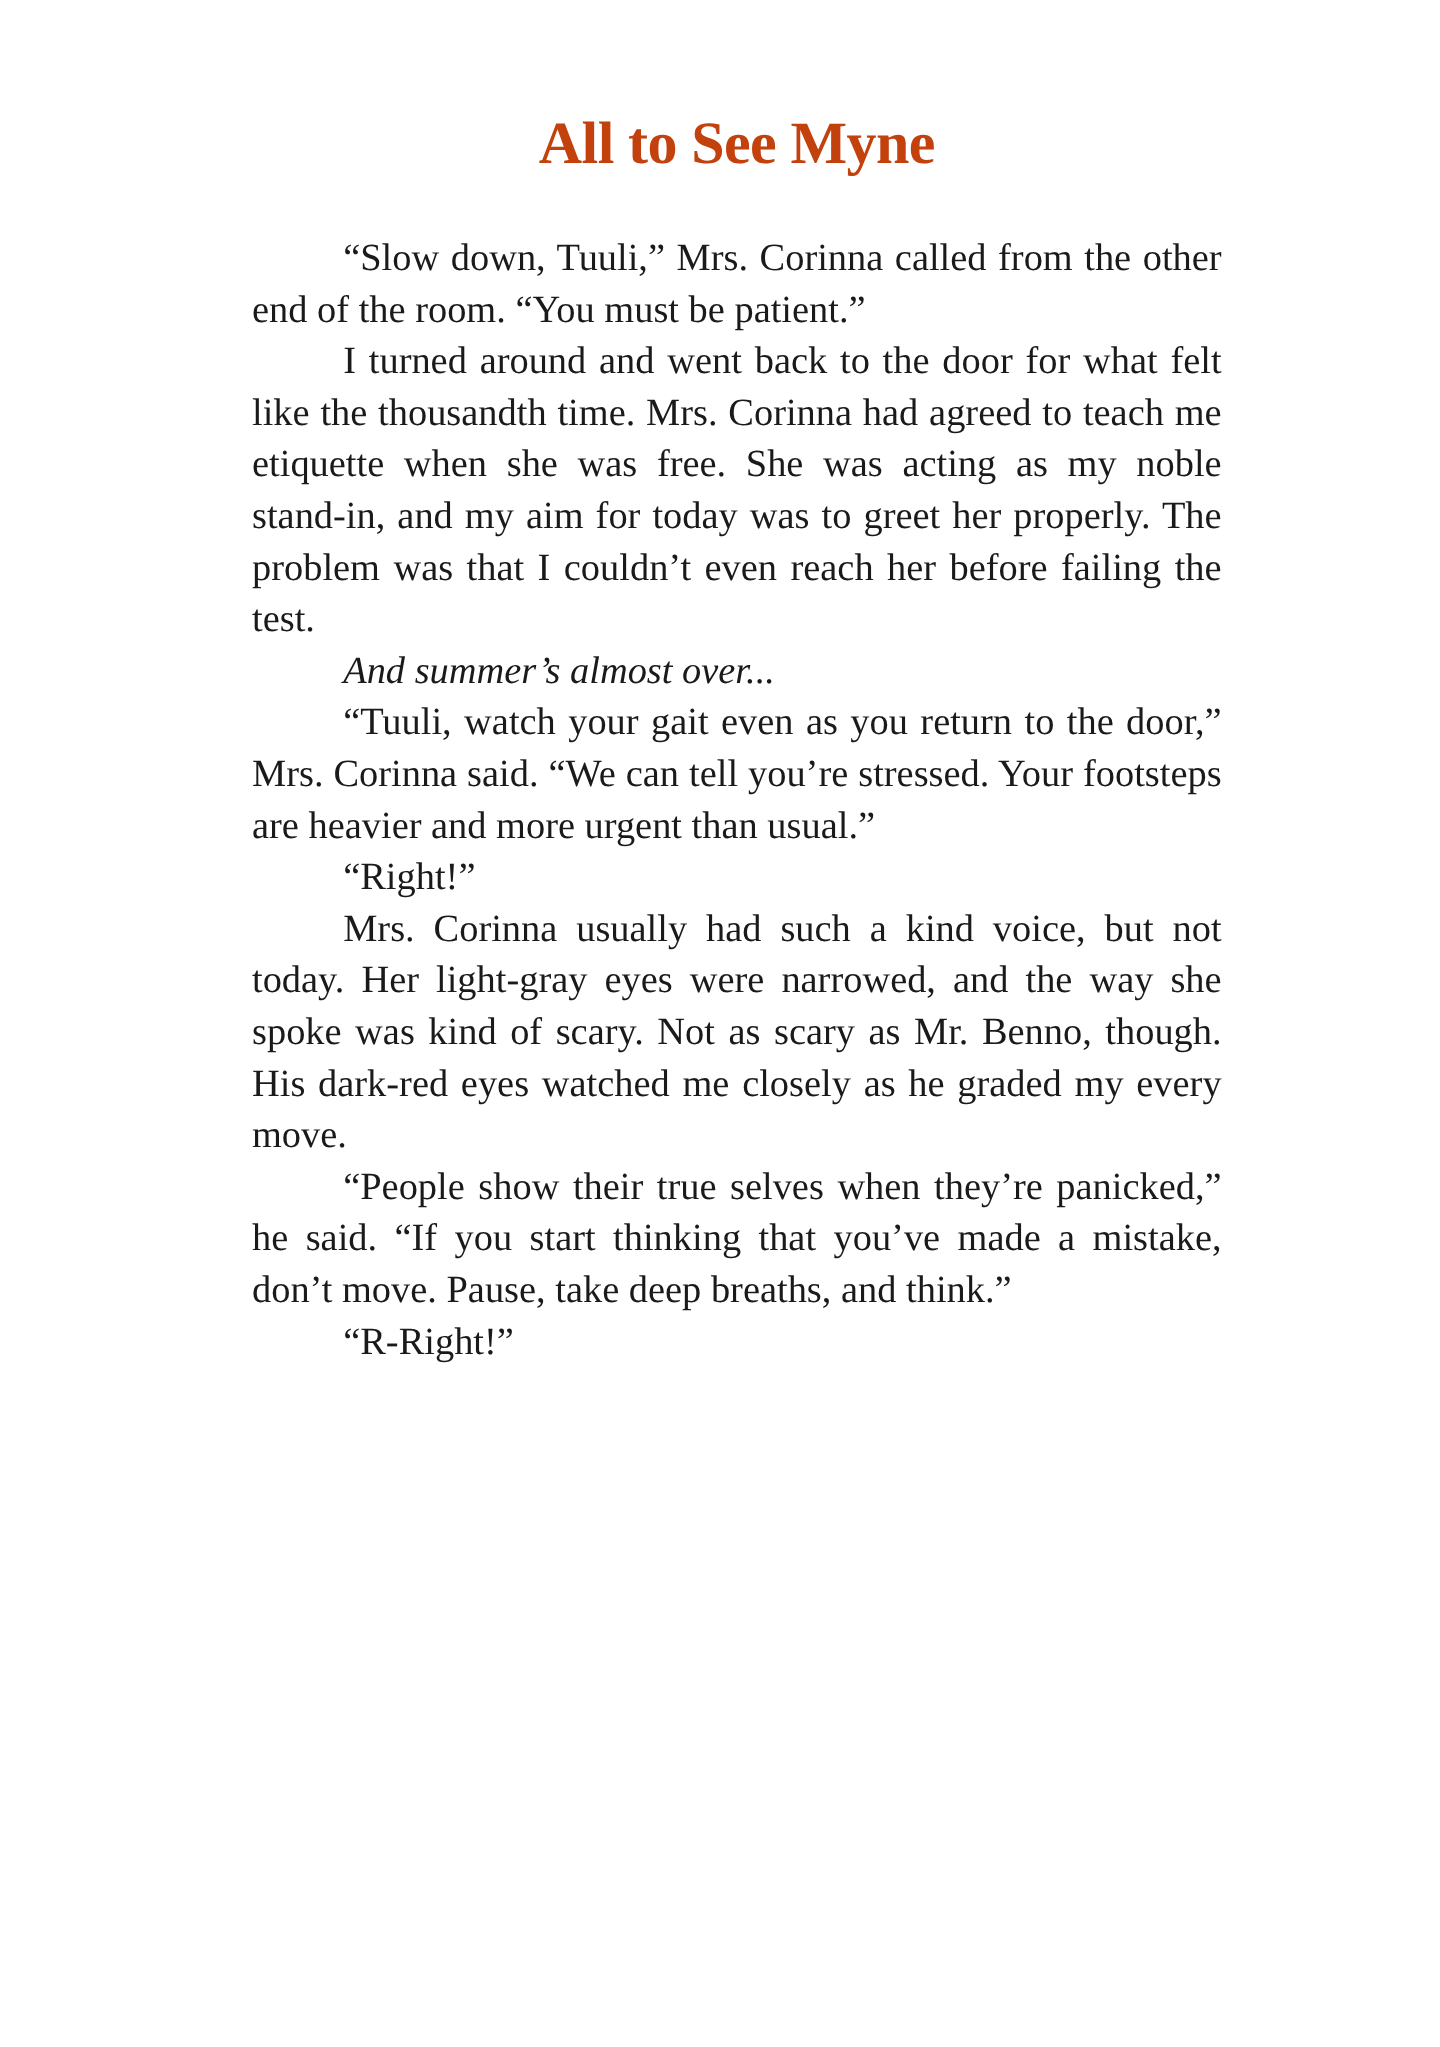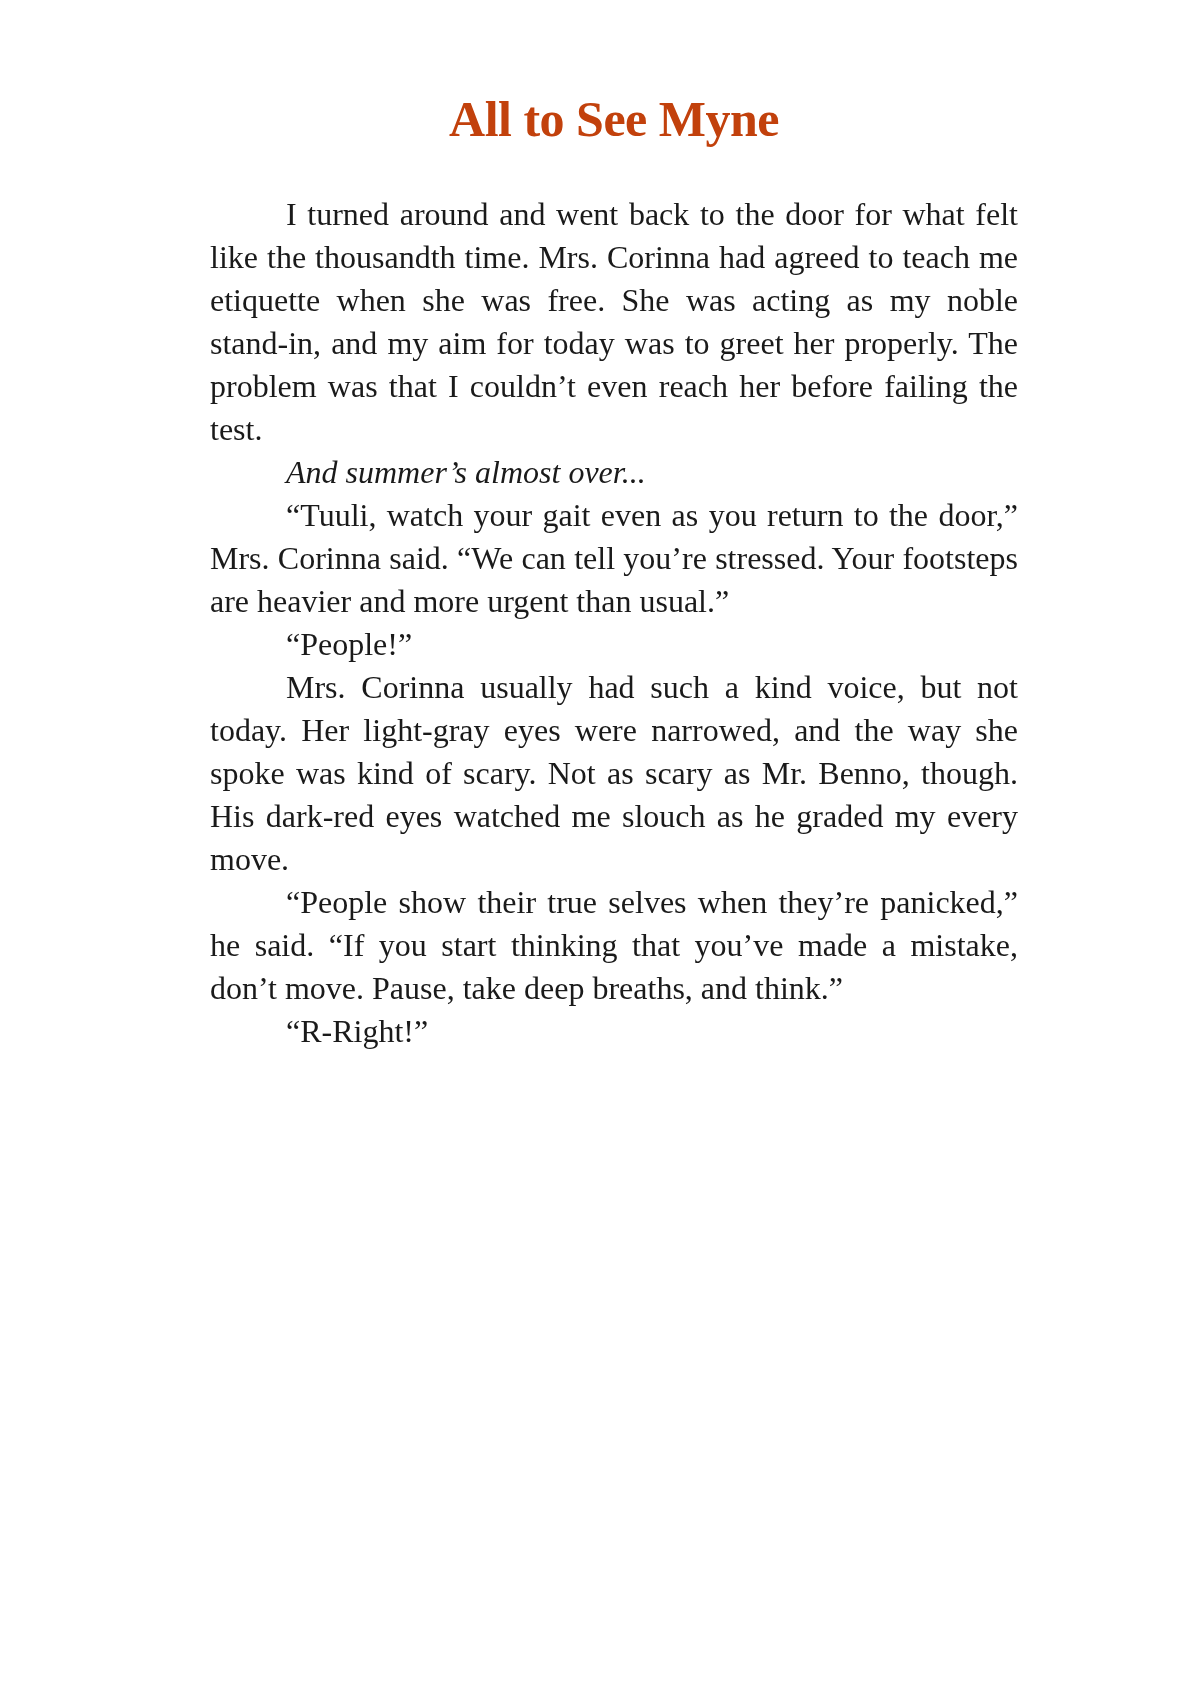--- a/index.html
+++ b/index.html
@@ -55,21 +55,22 @@
       font-style: italic;
     }
   </style>
 </head>
 <body>
 
 <div class="page">
   <h1 class="title">All to See Myne</h1>
 
   <div class="body-text">
+    <p class="para">“Slow down, Tuuli,” Mrs. Corinna called from the other end of the room. “You must be patient.”</p>
     <p class="para">I turned around and went back to the door for what felt like the thousandth time. Mrs. Corinna had agreed to teach me etiquette when she was free. She was acting as my noble stand-in, and my aim for today was to greet her properly. The problem was that I couldn’t even reach her before failing the test.</p>
     <p class="para italic">And summer’s almost over...</p>
     <p class="para">“Tuuli, watch your gait even as you return to the door,” Mrs. Corinna said. “We can tell you’re stressed. Your footsteps are heavier and more urgent than usual.”</p>
-    <p class="para last-short">“People!”</p>
-    <p class="para">Mrs. Corinna usually had such a kind voice, but not today. Her light-gray eyes were narrowed, and the way she spoke was kind of scary. Not as scary as Mr. Benno, though. His dark-red eyes watched me slouch as he graded my every move.</p>
+    <p class="para last-short">“Right!”</p>
+    <p class="para">Mrs. Corinna usually had such a kind voice, but not today. Her light-gray eyes were narrowed, and the way she spoke was kind of scary. Not as scary as Mr. Benno, though. His dark-red eyes watched me closely as he graded my every move.</p>
     <p class="para">“People show their true selves when they’re panicked,” he said. “If you start thinking that you’ve made a mistake, don’t move. Pause, take deep breaths, and think.”</p>
     <p class="para last-short">“R-Right!”</p>
   </div>
 </div>
 
 </body></html>

